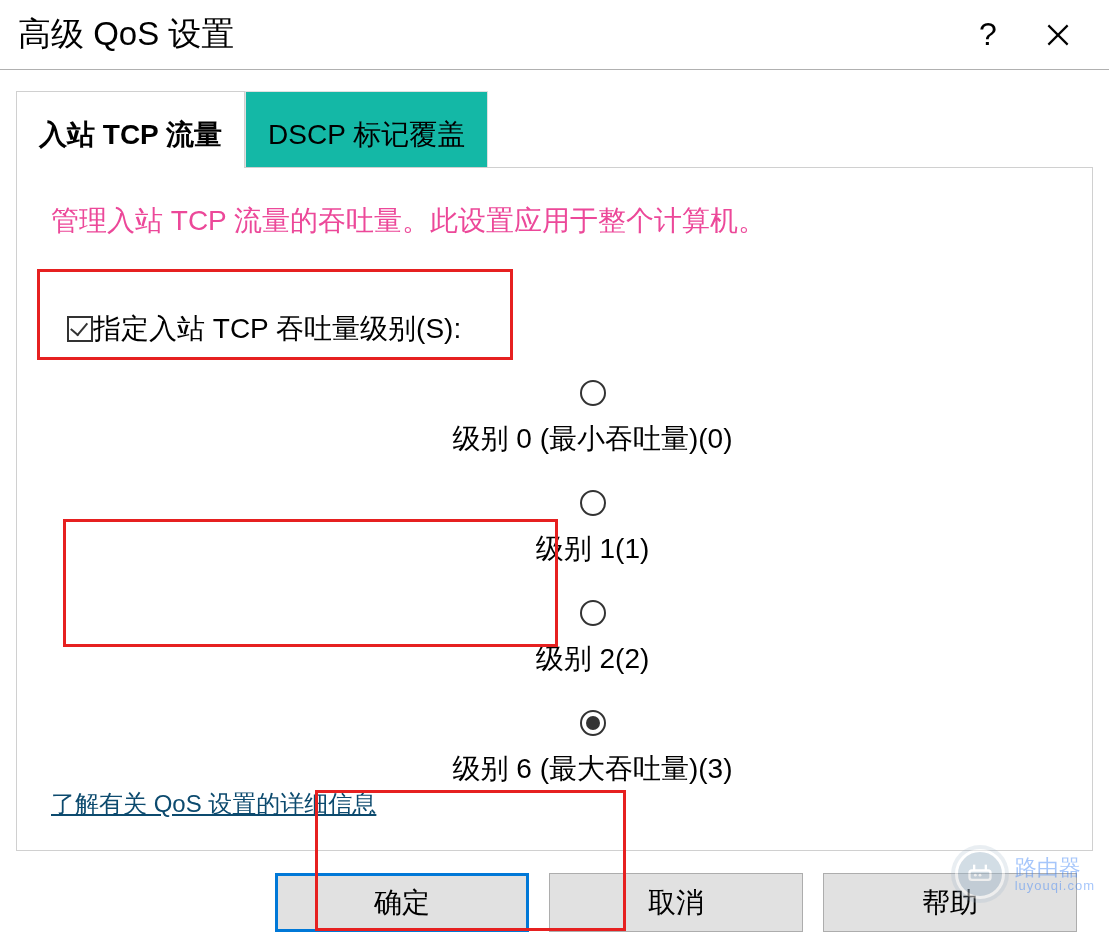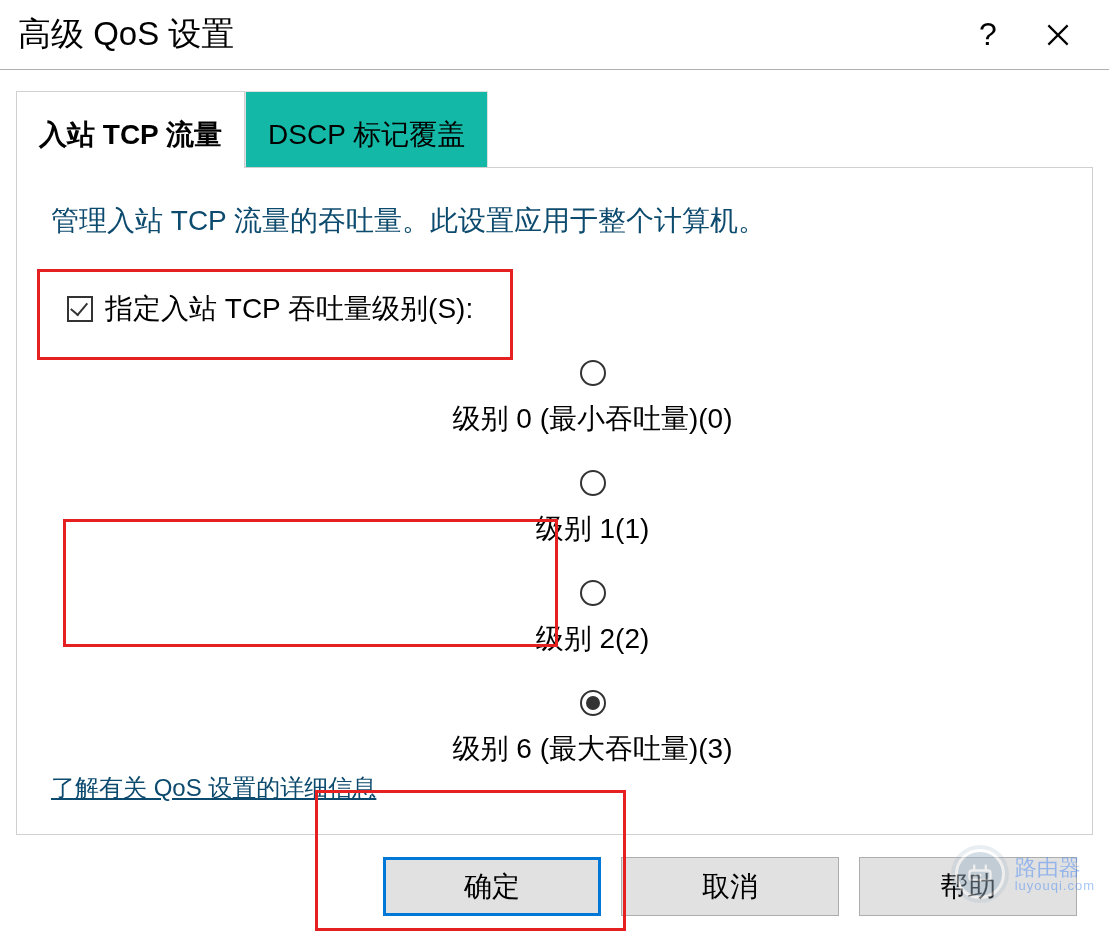--- a/index.html
+++ b/index.html
@@ -65,39 +65,38 @@
   }
   .panel {
     border: 1px solid #d0d0d0;
     background: #ffffff;
     padding: 34px 30px 30px 34px;
     min-height: 668px;
     position: relative;
   }
   .desc {
     font-size: 28px;
-    color: #0c4a6e;
-    margin-bottom: 50px;
+    color: #ec4899;
+    margin-bottom: 70px;
   }
 
   .highlight-box {
     border: 3px solid #e62020;
     position: absolute;
     pointer-events: none;
     z-index: 10;
   }
   .hb1 { left: 37px; top: 269px; width: 476px; height: 91px; }
   .hb2 { left: 63px; top: 519px; width: 495px; height: 128px; }
   .hb3 { left: 315px; top: 790px; width: 311px; height: 141px; }
 
   .checkbox-row {
     display: flex;
     align-items: center;
     margin: 12px 0 30px 16px;
-    gap: 12px;
     text-align: right;
   }
   .checkbox {
     width: 26px; height: 26px;
     border: 2px solid #333;
     display: inline-flex;
     align-items: center;
     justify-content: center;
     background: #fff;
     flex-shrink: 0;
@@ -150,21 +149,21 @@
     left: 34px;
   }
 
   .button-row {
     display: flex;
     justify-content: flex-end;
     gap: 20px;
     padding: 22px 16px 0 0;
   }
   .btn {
-    width: 218px;
+    width: 254px;
     height: 59px;
     background: #e1e1e1;
     border: 1px solid #adadad;
     font-size: 28px;
     display: flex;
     align-items: center;
     justify-content: center;
     font-family: inherit;
   }
   .btn.primary {

